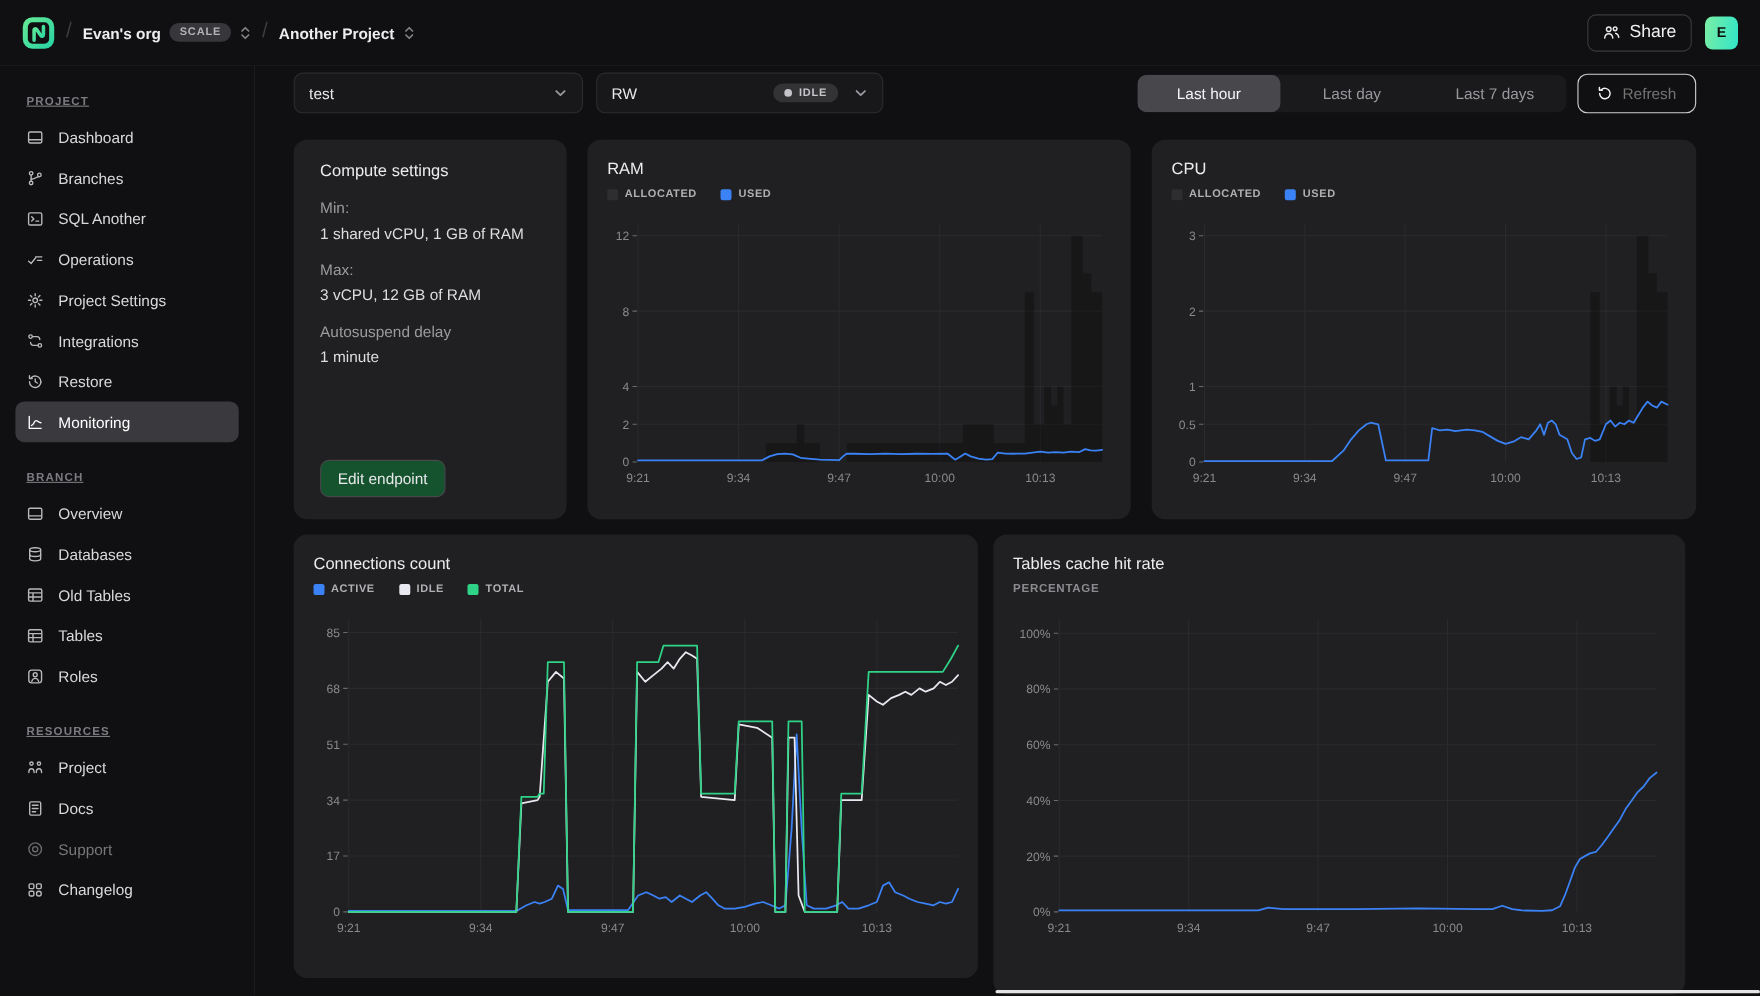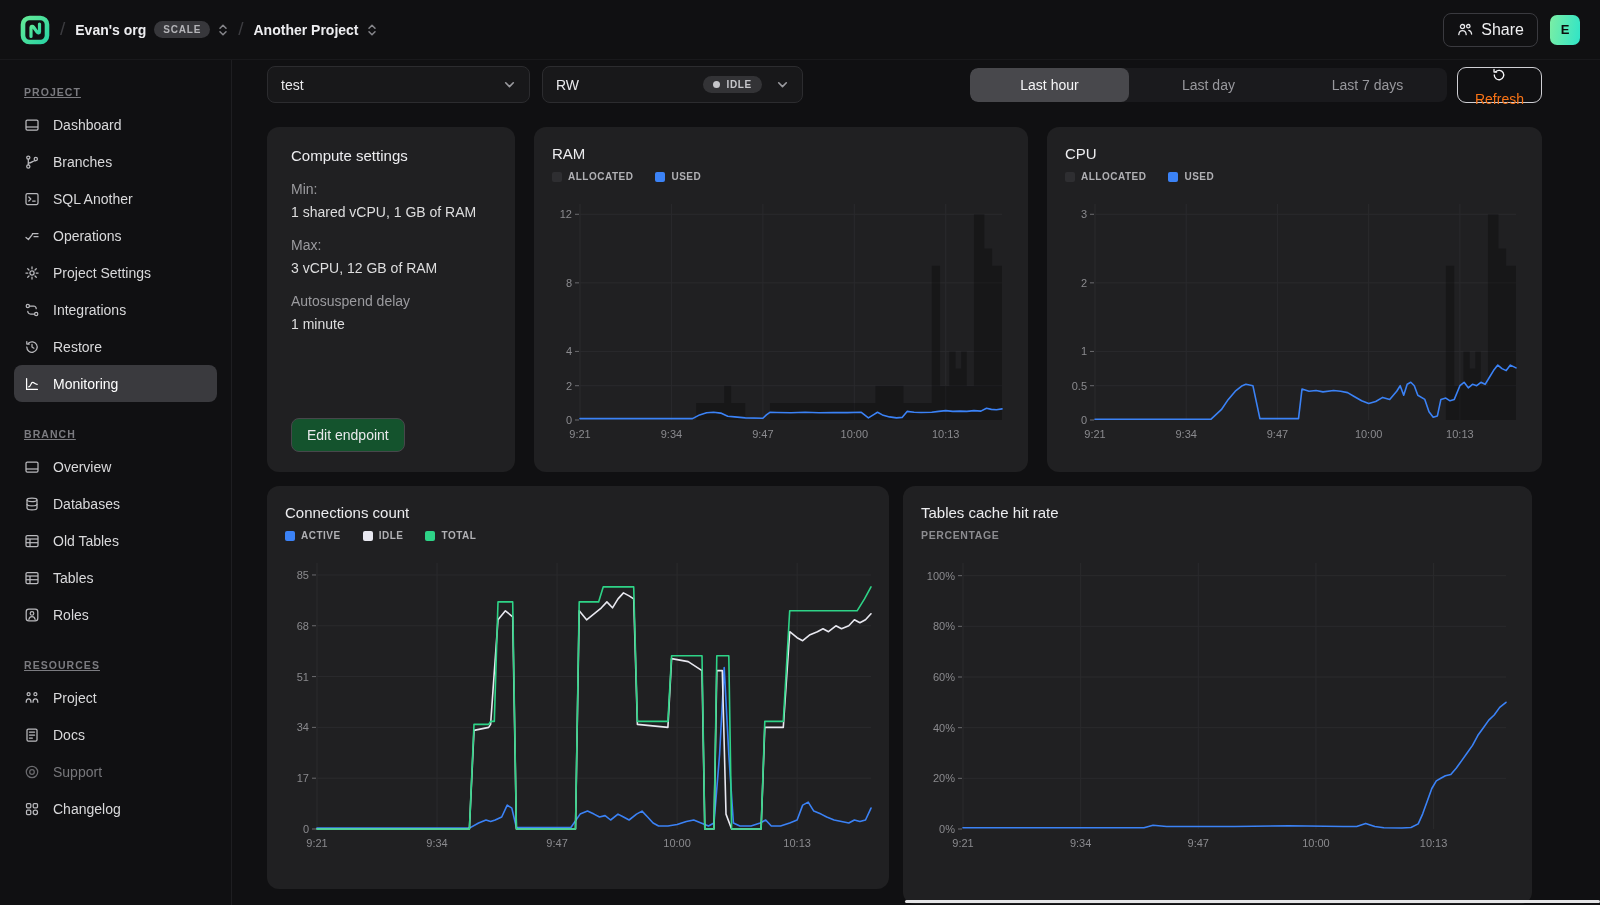--- a/index.html
+++ b/index.html
@@ -49,25 +49,25 @@
     border-radius:8px;display:flex;align-items:center;padding:0 13px;cursor:pointer;}
   .select.branch{width:263px;margin-right:12px;}
   .select.endpoint{width:261px;}
   .select .val{color:#e9e9ec;font-weight:500;}
   .select .right{margin-left:auto;display:flex;align-items:center;gap:14px;}
   .status-pill{display:flex;align-items:center;gap:6px;background:#333336;border-radius:10px;
     padding:3px 10px;font-size:10px;font-weight:700;letter-spacing:.07em;color:#c6c6ca;}
   .status-dot{width:7px;height:7px;border-radius:50%;background:#c6c6ca;}
   .spacer{flex:1;}
   .seg-group{display:flex;height:34px;background:#1a1a1d;border-radius:8px;overflow:hidden;margin-right:10px;}
-  .seg{width:159px;display:flex;align-items:center;justify-content:center;color:#98989d;
+  .seg{width:130px;display:flex;align-items:center;justify-content:center;color:#98989d;
     font-size:14px;cursor:pointer;}
   .seg.active{background:#48484c;border-radius:8px;color:#f5f5f7;font-weight:500;}
   .refresh-btn{display:flex;align-items:center;gap:9px;height:36px;padding:0 17px;
-    border:1px solid #cfcfd4;border-radius:9px;color:#f97316;font-size:14px;font-weight:500;background:transparent;flex-direction:column;}
+    border:1px solid #cfcfd4;border-radius:9px;color:#737373;font-size:14px;font-weight:500;background:transparent;}
 
   
   .row1{display:flex;gap:19px;margin-top:24px;}
   .row2{display:flex;gap:14px;margin-top:14px;}
   .card{background:#202022;border-radius:12px;box-sizing:border-box;padding:18px;display:flex;flex-direction:column;}
   .card-title{font-size:15px;font-weight:500;color:#ececef;}
   .card.compute{width:263px;height:345px;padding:20px 24px;}
   .card.ram{width:494px;height:345px;}
   .card.cpu{width:495px;height:345px;}
   .card.conn{width:622px;height:403px;}

